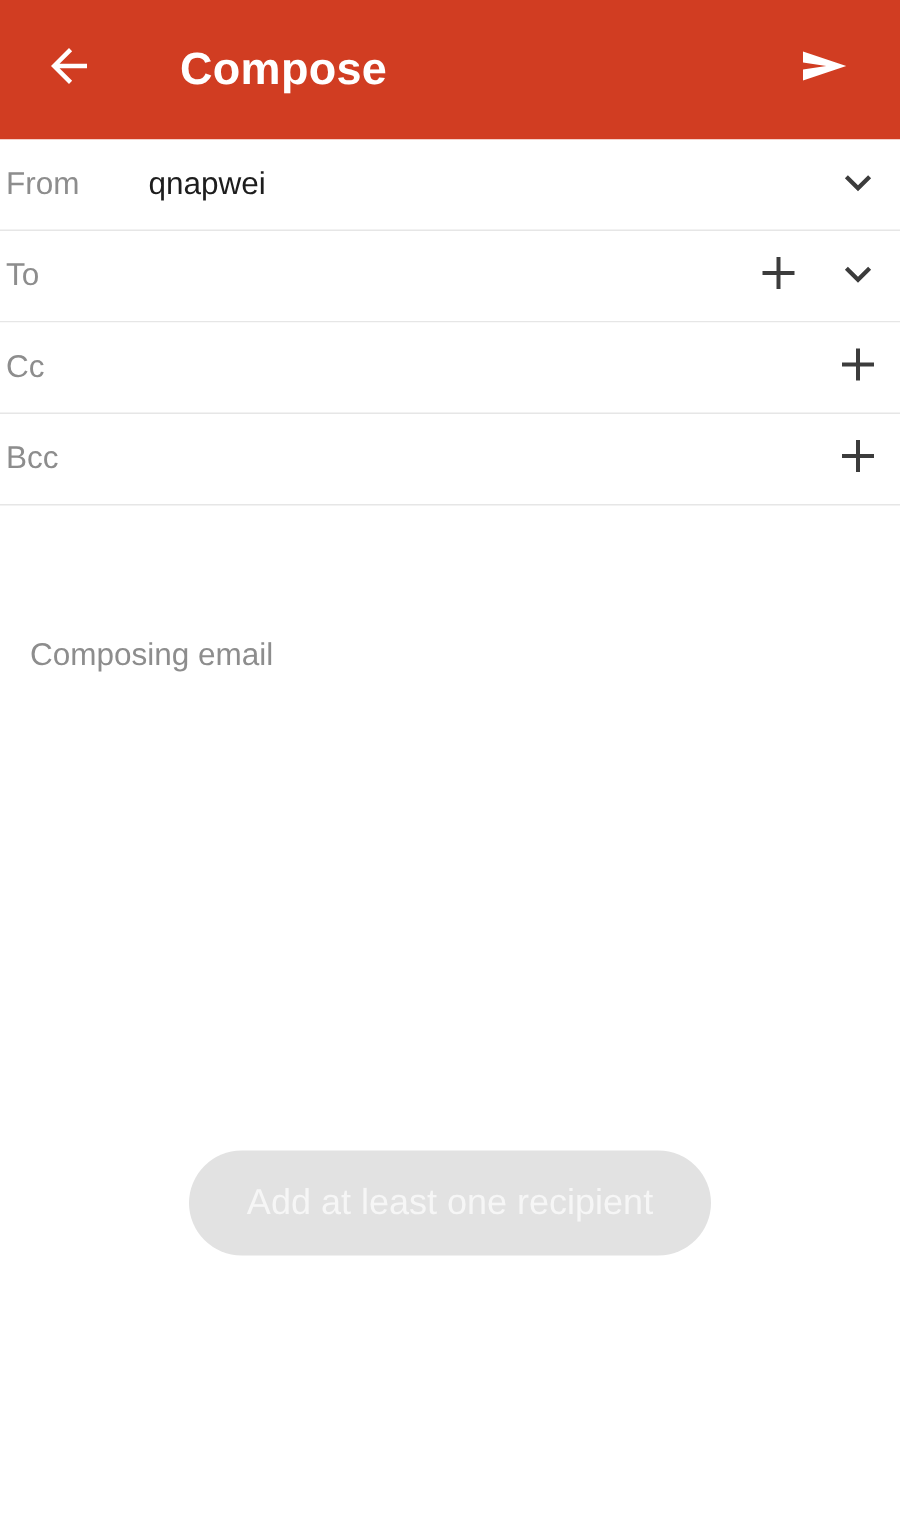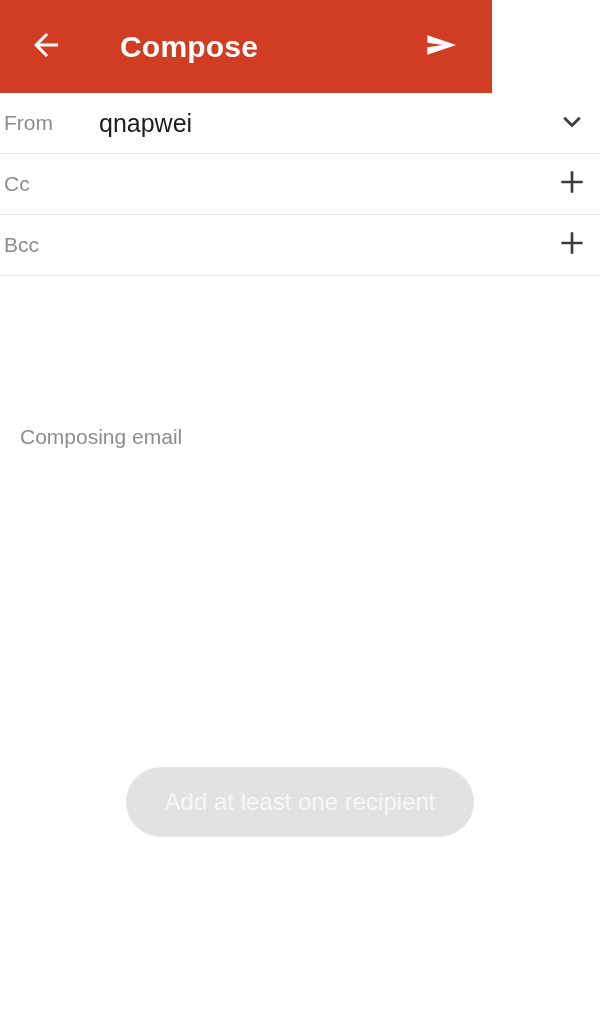--- a/index.html
+++ b/index.html
@@ -13,21 +13,21 @@
     font-family: "Liberation Sans", sans-serif;
     overflow: hidden;
     position: relative;
   }
 
   
   .appbar {
     position: absolute;
     top: 0;
     left: 0;
-    width: 492px;
+    width: 600px;
     height: 93px;
     background: #d13d22;
     display: flex;
     align-items: center;
     box-sizing: border-box;
   }
   .appbar-back {
     width: 64px;
     height: 93px;
     display: flex;
@@ -73,21 +73,21 @@
     background: #ffffff;
   }
   .field-label {
     color: #8d8d8d;
     font-size: 21px;
     margin-left: 4px;
     white-space: nowrap;
   }
   .field-value {
     color: #1d1d1d;
-    font-size: 25px;
+    font-size: 21px;
     margin-left: 46px;
     white-space: nowrap;
   }
   .row-actions {
     position: absolute;
     right: 0;
     top: 0;
     height: 100%;
     display: flex;
     align-items: center;
@@ -171,20 +171,40 @@
       <div class="icon-btn">
         <span>
           <svg width="30" height="30" viewBox="0 0 24 24" aria-hidden="true">
             <path d="M6.6 8.6 12 14 17.4 8.6 19 10.2 12 17.2 5 10.2z" fill="#3c3c3c"></path>
           </svg>
         </span>
       </div>
     </div>
   </div>
 
+  <div class="field-row">
+    <span class="field-label">To</span>
+    <input class="field-value" style="border: none; outline: none; background: transparent; flex: 1 1 0%; width: 10px;" value="">
+    <div class="row-actions">
+      <div class="icon-btn tight">
+        <span>
+          <svg width="32" height="32" viewBox="0 0 24 24" aria-hidden="true">
+            <path d="M11 4h2v7h7v2h-7v7h-2v-7H4v-2h7z" fill="#3c3c3c"></path>
+          </svg>
+        </span>
+      </div>
+      <div class="icon-btn">
+        <span>
+          <svg width="30" height="30" viewBox="0 0 24 24" aria-hidden="true">
+            <path d="M6.6 8.6 12 14 17.4 8.6 19 10.2 12 17.2 5 10.2z" fill="#3c3c3c"></path>
+          </svg>
+        </span>
+      </div>
+    </div>
+  </div>
 
   <div class="field-row">
     <span class="field-label">Cc</span>
     <input class="field-value" style="border: none; outline: none; background: transparent; flex: 1 1 0%; width: 10px;" value="">
     <div class="row-actions">
       <div class="icon-btn">
         <span>
           <svg width="32" height="32" viewBox="0 0 24 24" aria-hidden="true">
             <path d="M11 4h2v7h7v2h-7v7h-2v-7H4v-2h7z" fill="#3c3c3c"></path>
           </svg>

